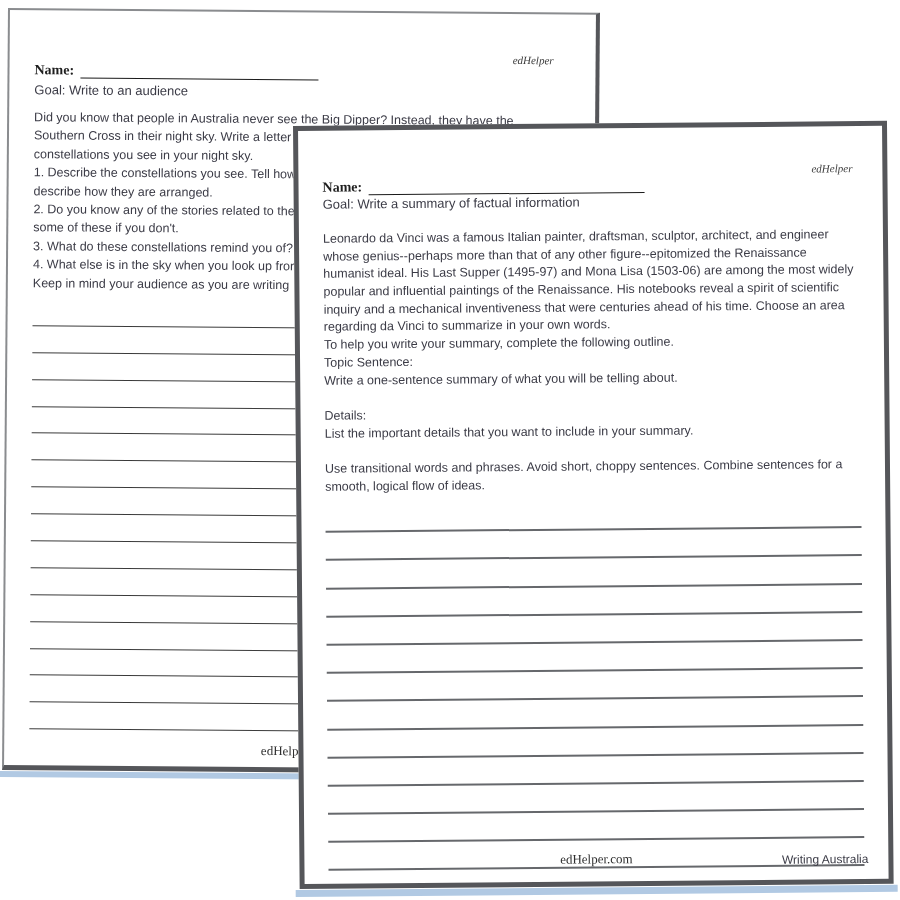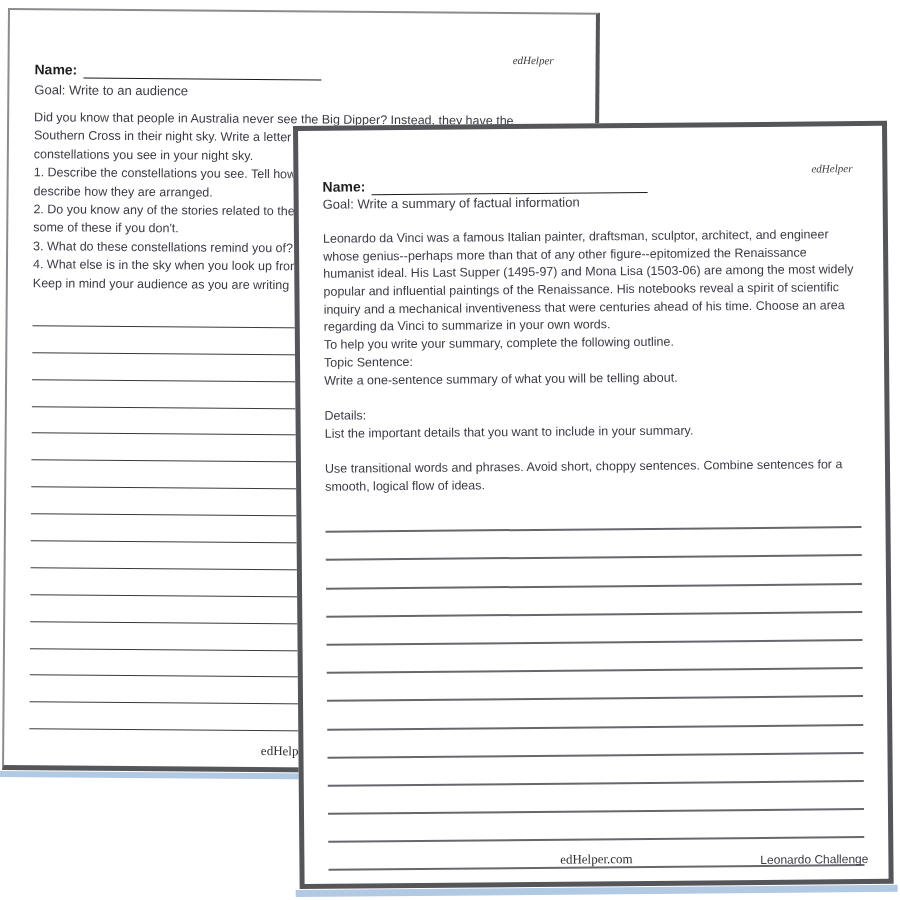--- a/index.html
+++ b/index.html
@@ -34,21 +34,21 @@
   .brand{
     position:absolute;font-family:"Liberation Serif",serif;
     font-size:11px;color:#3d3d3d;font-style:italic;
   }
   .back-brand{top:40px;right:42px;}
   .front-brand{top:36px;right:30px;}
   .name-row{position:absolute;white-space:nowrap;}
   .back-name{left:25px;top:50px;}
   .front-name{left:24px;top:47px;}
   .name-label{
-    font-family:Liberation Sans, sans-serif;font-weight:bold;
+    font-family:Liberation Serif, serif;font-weight:bold;
     font-size:14px;color:#1f1f1f;
   }
   .name-line{
     display:inline-block;height:13px;vertical-align:bottom;
     border-bottom:1.5px solid #1a1a1a;margin-left:6px;
   }
   .back-name .name-line{width:238px;}
   .front-name .name-line{width:276px;}
   .goal{
     position:absolute;font-size:13px;color:#3b3b46;white-space:nowrap;
@@ -159,15 +159,15 @@
         <div class="rule"></div>
         <div class="rule"></div>
         <div class="rule"></div>
         <div class="rule"></div>
         <div class="rule"></div>
         <div class="rule"></div>
         <div class="rule"></div>
         <div class="rule"></div>
       </div>
     <div class="footer-center front-footer">edHelper.com</div>
-    <div class="footer-right">Leonardo Challenge</div>
+    <div class="footer-right">Writing Australia</div>
   </div>
 </div>
 
 </body></html>

